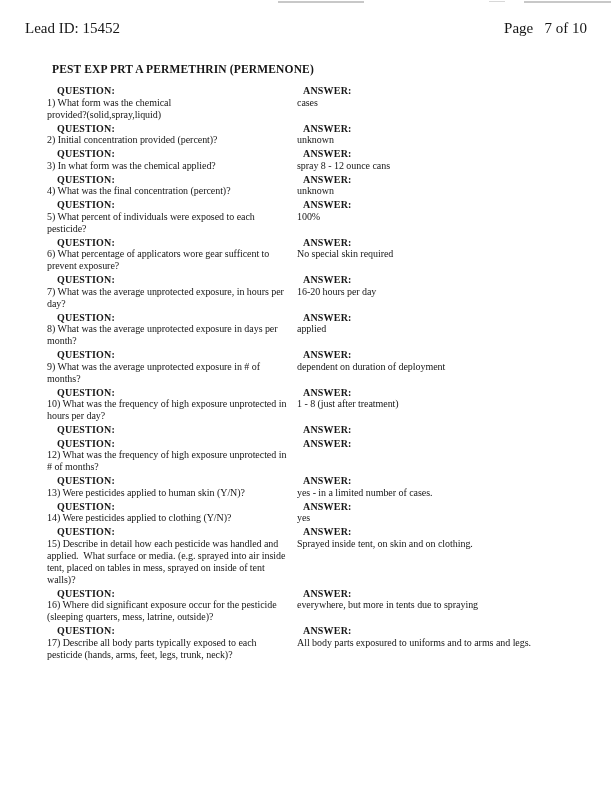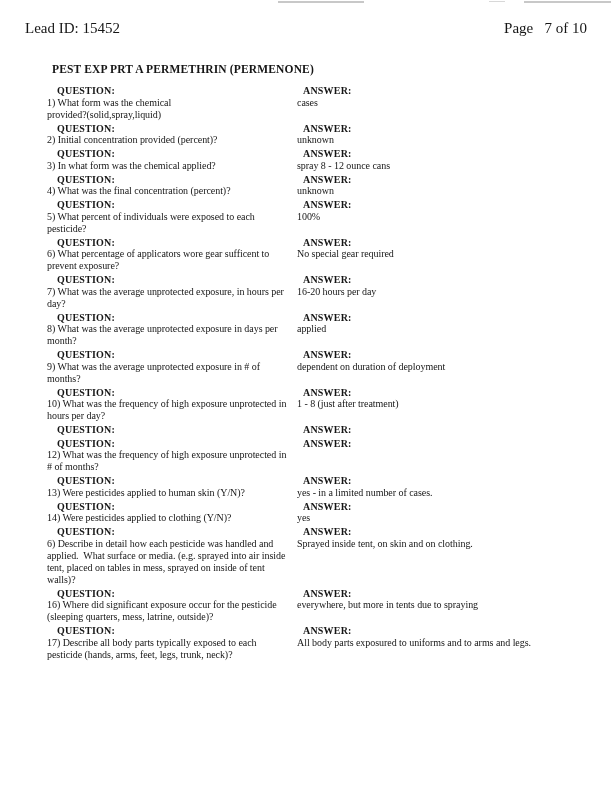--- a/index.html
+++ b/index.html
@@ -137,21 +137,21 @@
   </div>
 
   <div class="qa-block">
     <div class="labels-row">
       <span class="q-label">QUESTION:</span>
       <span class="a-label">ANSWER:</span>
     </div>
     <div class="content-row">
       <div class="q-text">6) What percentage of applicators wore gear sufficent to
 prevent exposure?</div>
-      <div class="a-text">No special gear required</div>
+      <div class="a-text">No special skin required</div>
     </div>
   </div>
 
   <div class="qa-block">
     <div class="labels-row">
       <span class="q-label">QUESTION:</span>
       <span class="a-label">ANSWER:</span>
     </div>
     <div class="content-row">
       <div class="q-text">7) What was the average unprotected exposure, in hours per
@@ -236,21 +236,21 @@
       <div class="a-text">yes</div>
     </div>
   </div>
 
   <div class="qa-block">
     <div class="labels-row">
       <span class="q-label">QUESTION:</span>
       <span class="a-label">ANSWER:</span>
     </div>
     <div class="content-row">
-      <div class="q-text">6) Describe in detail how each pesticide was handled and
+      <div class="q-text">15) Describe in detail how each pesticide was handled and
 applied.  What surface or media. (e.g. sprayed into air inside
 tent, placed on tables in mess, sprayed on inside of tent
 walls)?</div>
       <div class="a-text">Sprayed inside tent, on skin and on clothing.</div>
     </div>
   </div>
 
   <div class="qa-block">
     <div class="labels-row">
       <span class="q-label">QUESTION:</span>

